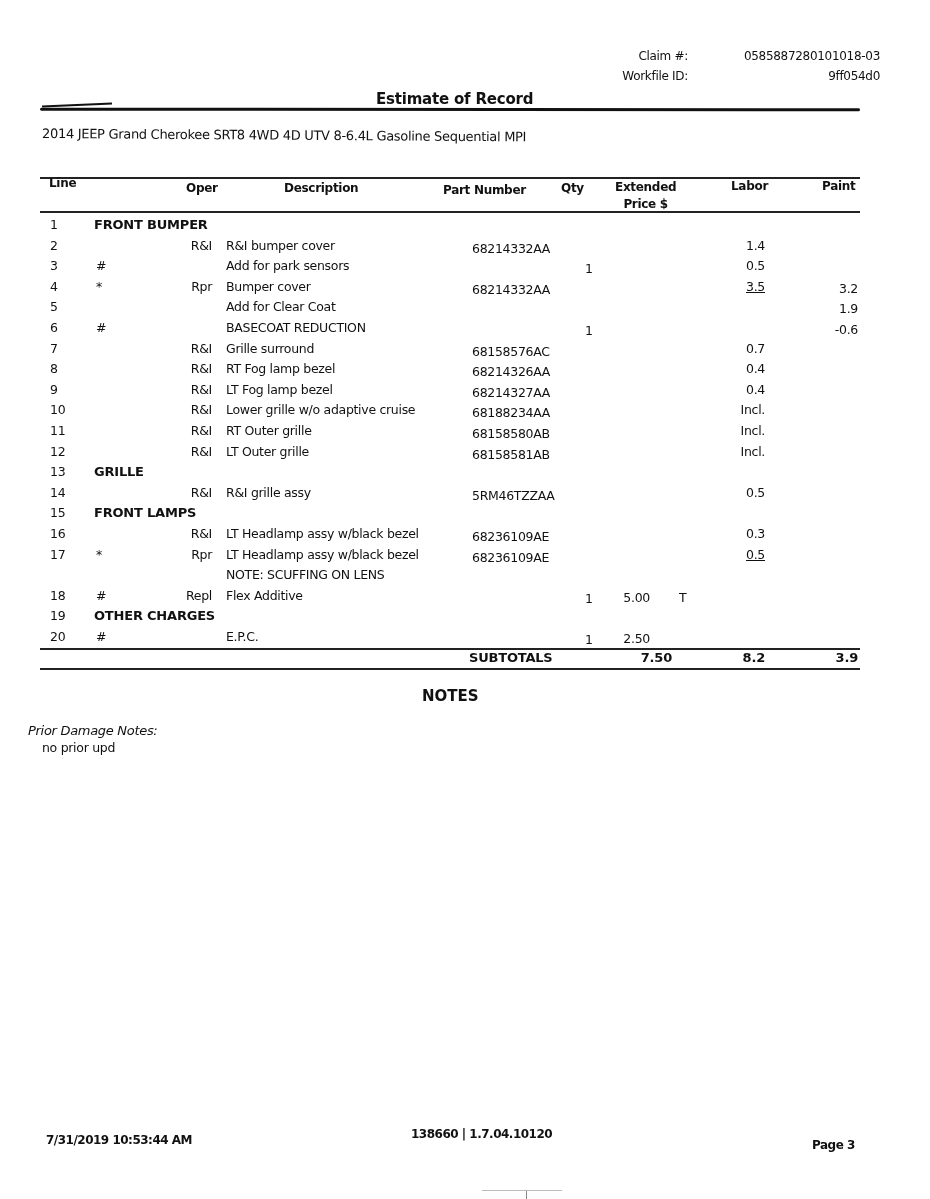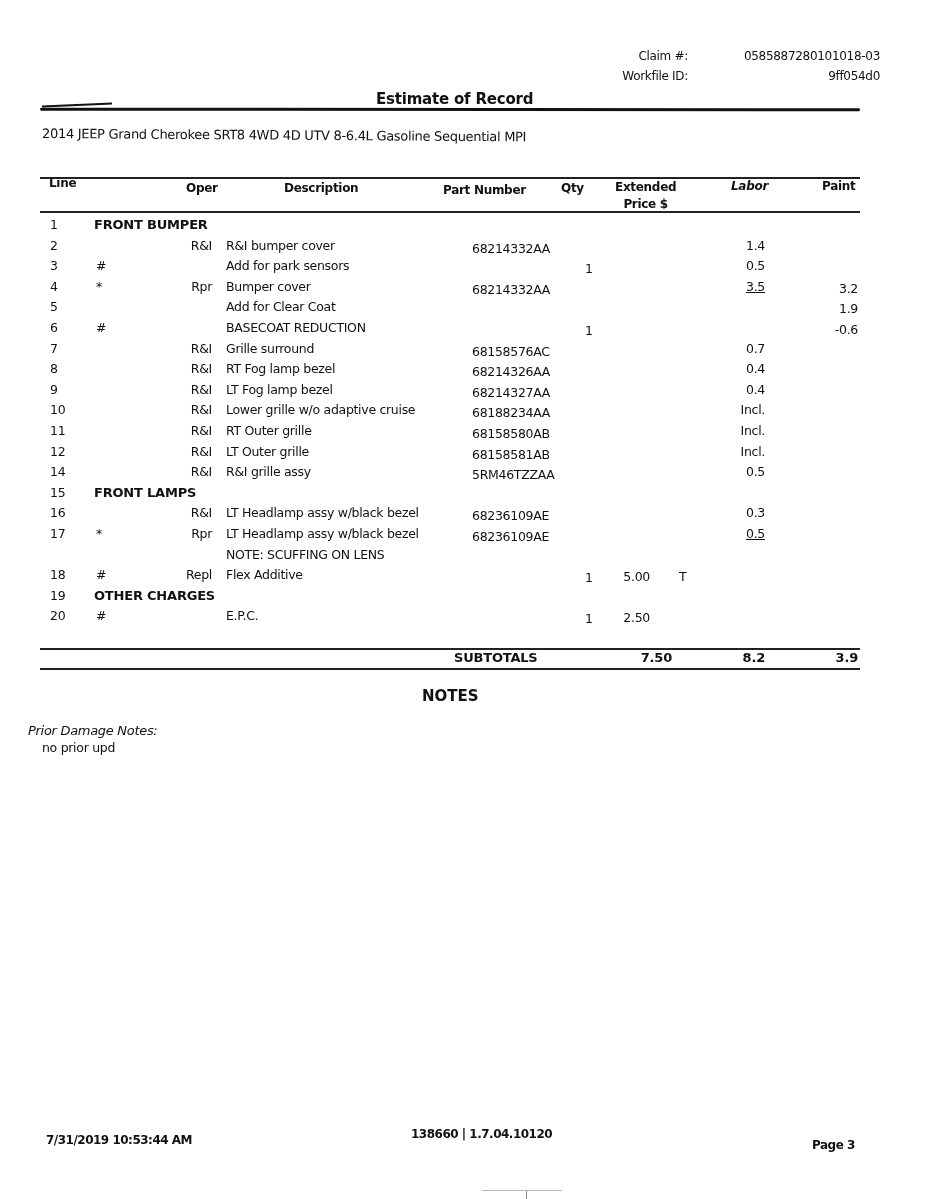--- a/index.html
+++ b/index.html
@@ -23,41 +23,41 @@
   .rule-sub-top { top: 648px; }
   .rule-sub-bot { top: 668px; }
 
   .th { position: absolute; font-size: 12px; font-weight: bold; letter-spacing: -0.3px; }
   .th-line { top: 176px; left: 49px; }
   .th-oper { top: 181px; left: 186px; }
   .th-desc { top: 181px; left: 284px; }
   .th-part { top: 183px; left: 443px; }
   .th-qty { top: 181px; left: 561px; }
   .th-ext { top: 179px; left: 615px; text-align: center; line-height: 17px; }
-  .th-labor { top: 179px; left: 731px; font-style: italic; }
+  .th-labor { top: 179px; left: 731px; }
   .th-paint { top: 179px; left: 822px; }
 
   .rows { position: absolute; top: 215px; left: 0; width: 930px; }
   .row { position: relative; height: 20.6px; font-size: 12.5px; letter-spacing: -0.3px; }
   .c { position: absolute; top: 2px; white-space: nowrap; }
   .c-line { left: 50px; width: 30px; text-align: left; }
   .c-mark { left: 96px; }
   .c-section { left: 94px; font-weight: bold; font-size: 13px; letter-spacing: -0.2px; }
   .c-oper { right: 718px; text-align: center; margin-left: 7px; }
   .c-desc { left: 226px; }
   .c-part { left: 472px; top: 5px; }
   .c-qty { left: 585px; top: 5px; }
   .c-price { right: 280px; text-align: right; top: 4px; }
   .c-tax { left: 679px; top: 4px; }
   .c-labor { right: 165px; text-align: right; }
   .c-paint { right: 72px; text-align: right; top: 4px; }
   .u { text-decoration: underline; }
 
   .subtotals { position: absolute; top: 650px; left: 0; width: 930px; font-size: 13px; font-weight: bold; letter-spacing: -0.2px; }
-  .sub-label { position: absolute; left: 454px; }
+  .sub-label { position: absolute; left: 469px; }
   .sub-price { position: absolute; right: 258px; }
   .sub-labor { position: absolute; right: 165px; }
   .sub-paint { position: absolute; right: 72px; }
 
   .notes-title { position: absolute; top: 687px; left: 422px; font-size: 15px; font-weight: bold; }
   .prior-label { position: absolute; top: 723px; left: 28px; font-size: 13px; letter-spacing: -0.3px; font-style: italic; }
   .prior-value { position: absolute; top: 740px; left: 42px; font-size: 12.5px; letter-spacing: -0.3px; }
 
   .footer-date { position: absolute; top: 1133px; left: 46px; font-size: 12px; font-weight: bold; letter-spacing: -0.5px; transform: scaleY(1.08); }
   .footer-ver { position: absolute; top: 1127px; left: 411px; font-size: 12px; font-weight: bold; letter-spacing: -0.5px; transform: scaleY(1.08); }
@@ -233,20 +233,24 @@
         <span class="c c-oper">R&amp;I</span>
         <span class="c c-desc">LT Outer grille</span>
         <span class="c c-part">68158581AB</span>
         <span class="c c-qty"></span>
         <span class="c c-price"></span>
         <span class="c c-tax"></span>
         <span class="c c-labor">Incl.</span>
         <span class="c c-paint"></span>
       </div>
       <div class="row">
+        <span class="c c-line">13</span>
+        <span class="c c-section">GRILLE</span>
+      </div>
+      <div class="row">
         <span class="c c-line">14</span>
         <span class="c c-mark"></span>
         <span class="c c-oper">R&amp;I</span>
         <span class="c c-desc">R&amp;I grille assy</span>
         <span class="c c-part">5RM46TZZAA</span>
         <span class="c c-qty"></span>
         <span class="c c-price"></span>
         <span class="c c-tax"></span>
         <span class="c c-labor">0.5</span>
         <span class="c c-paint"></span>

